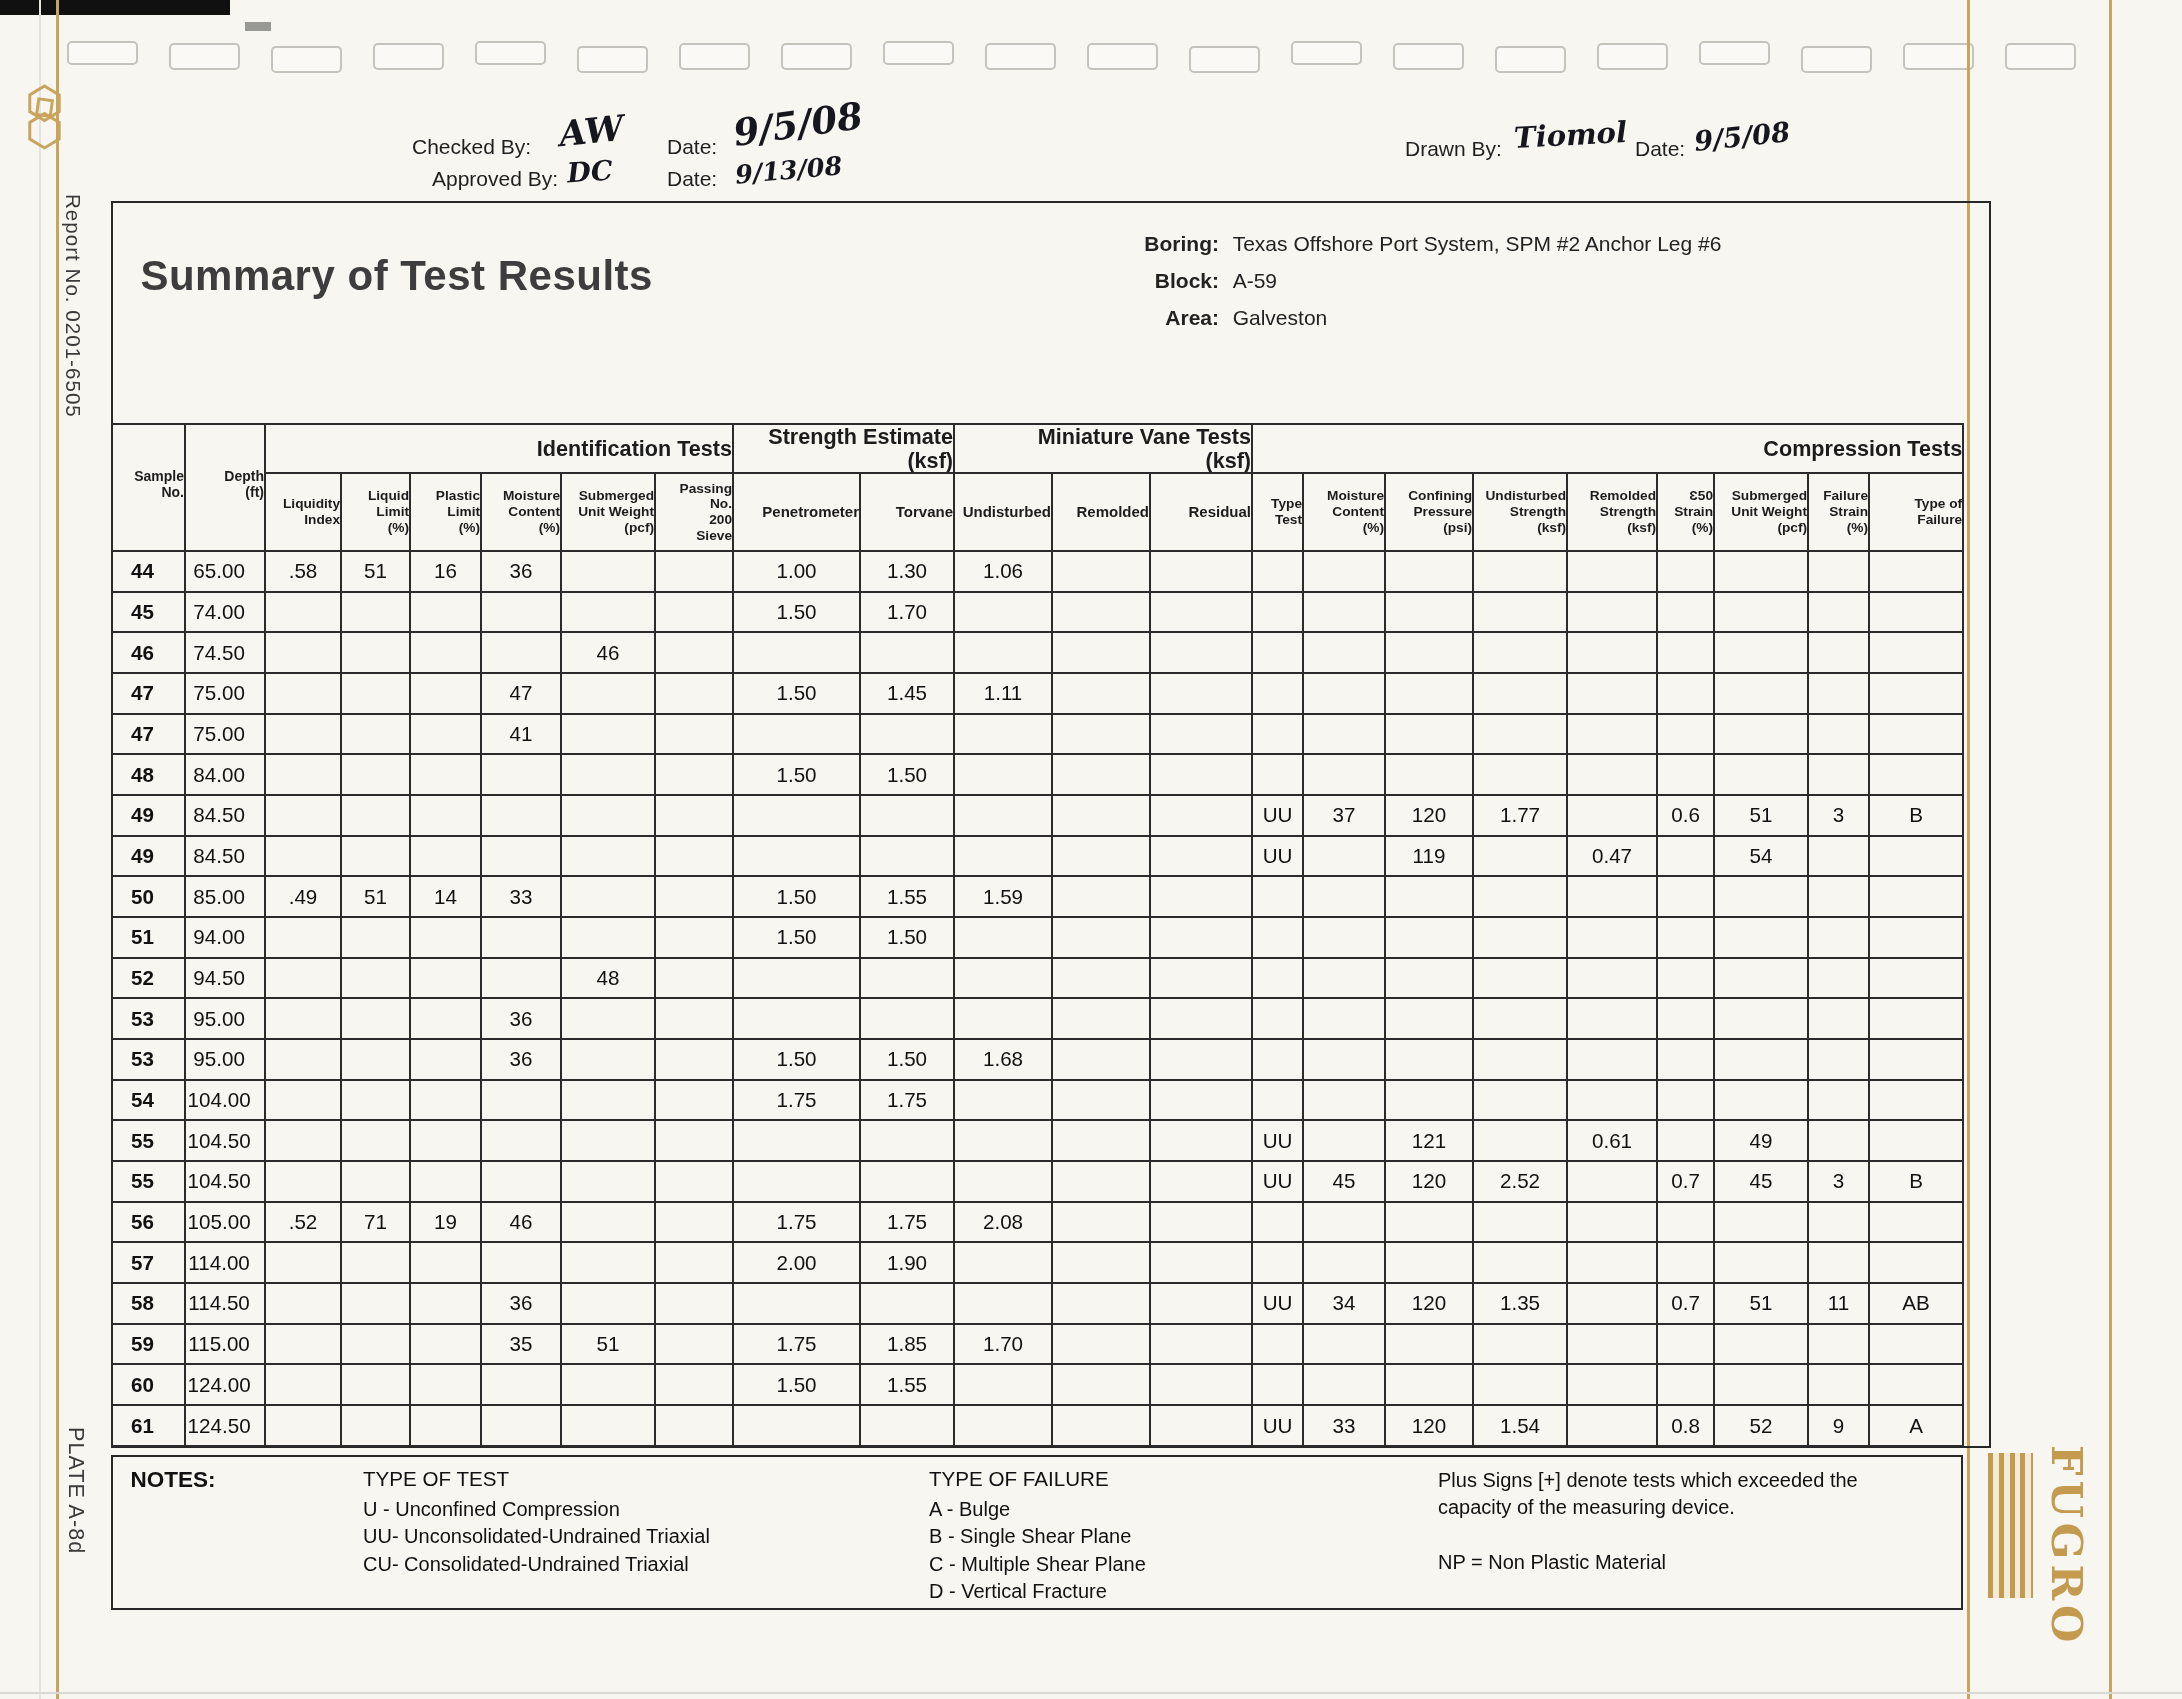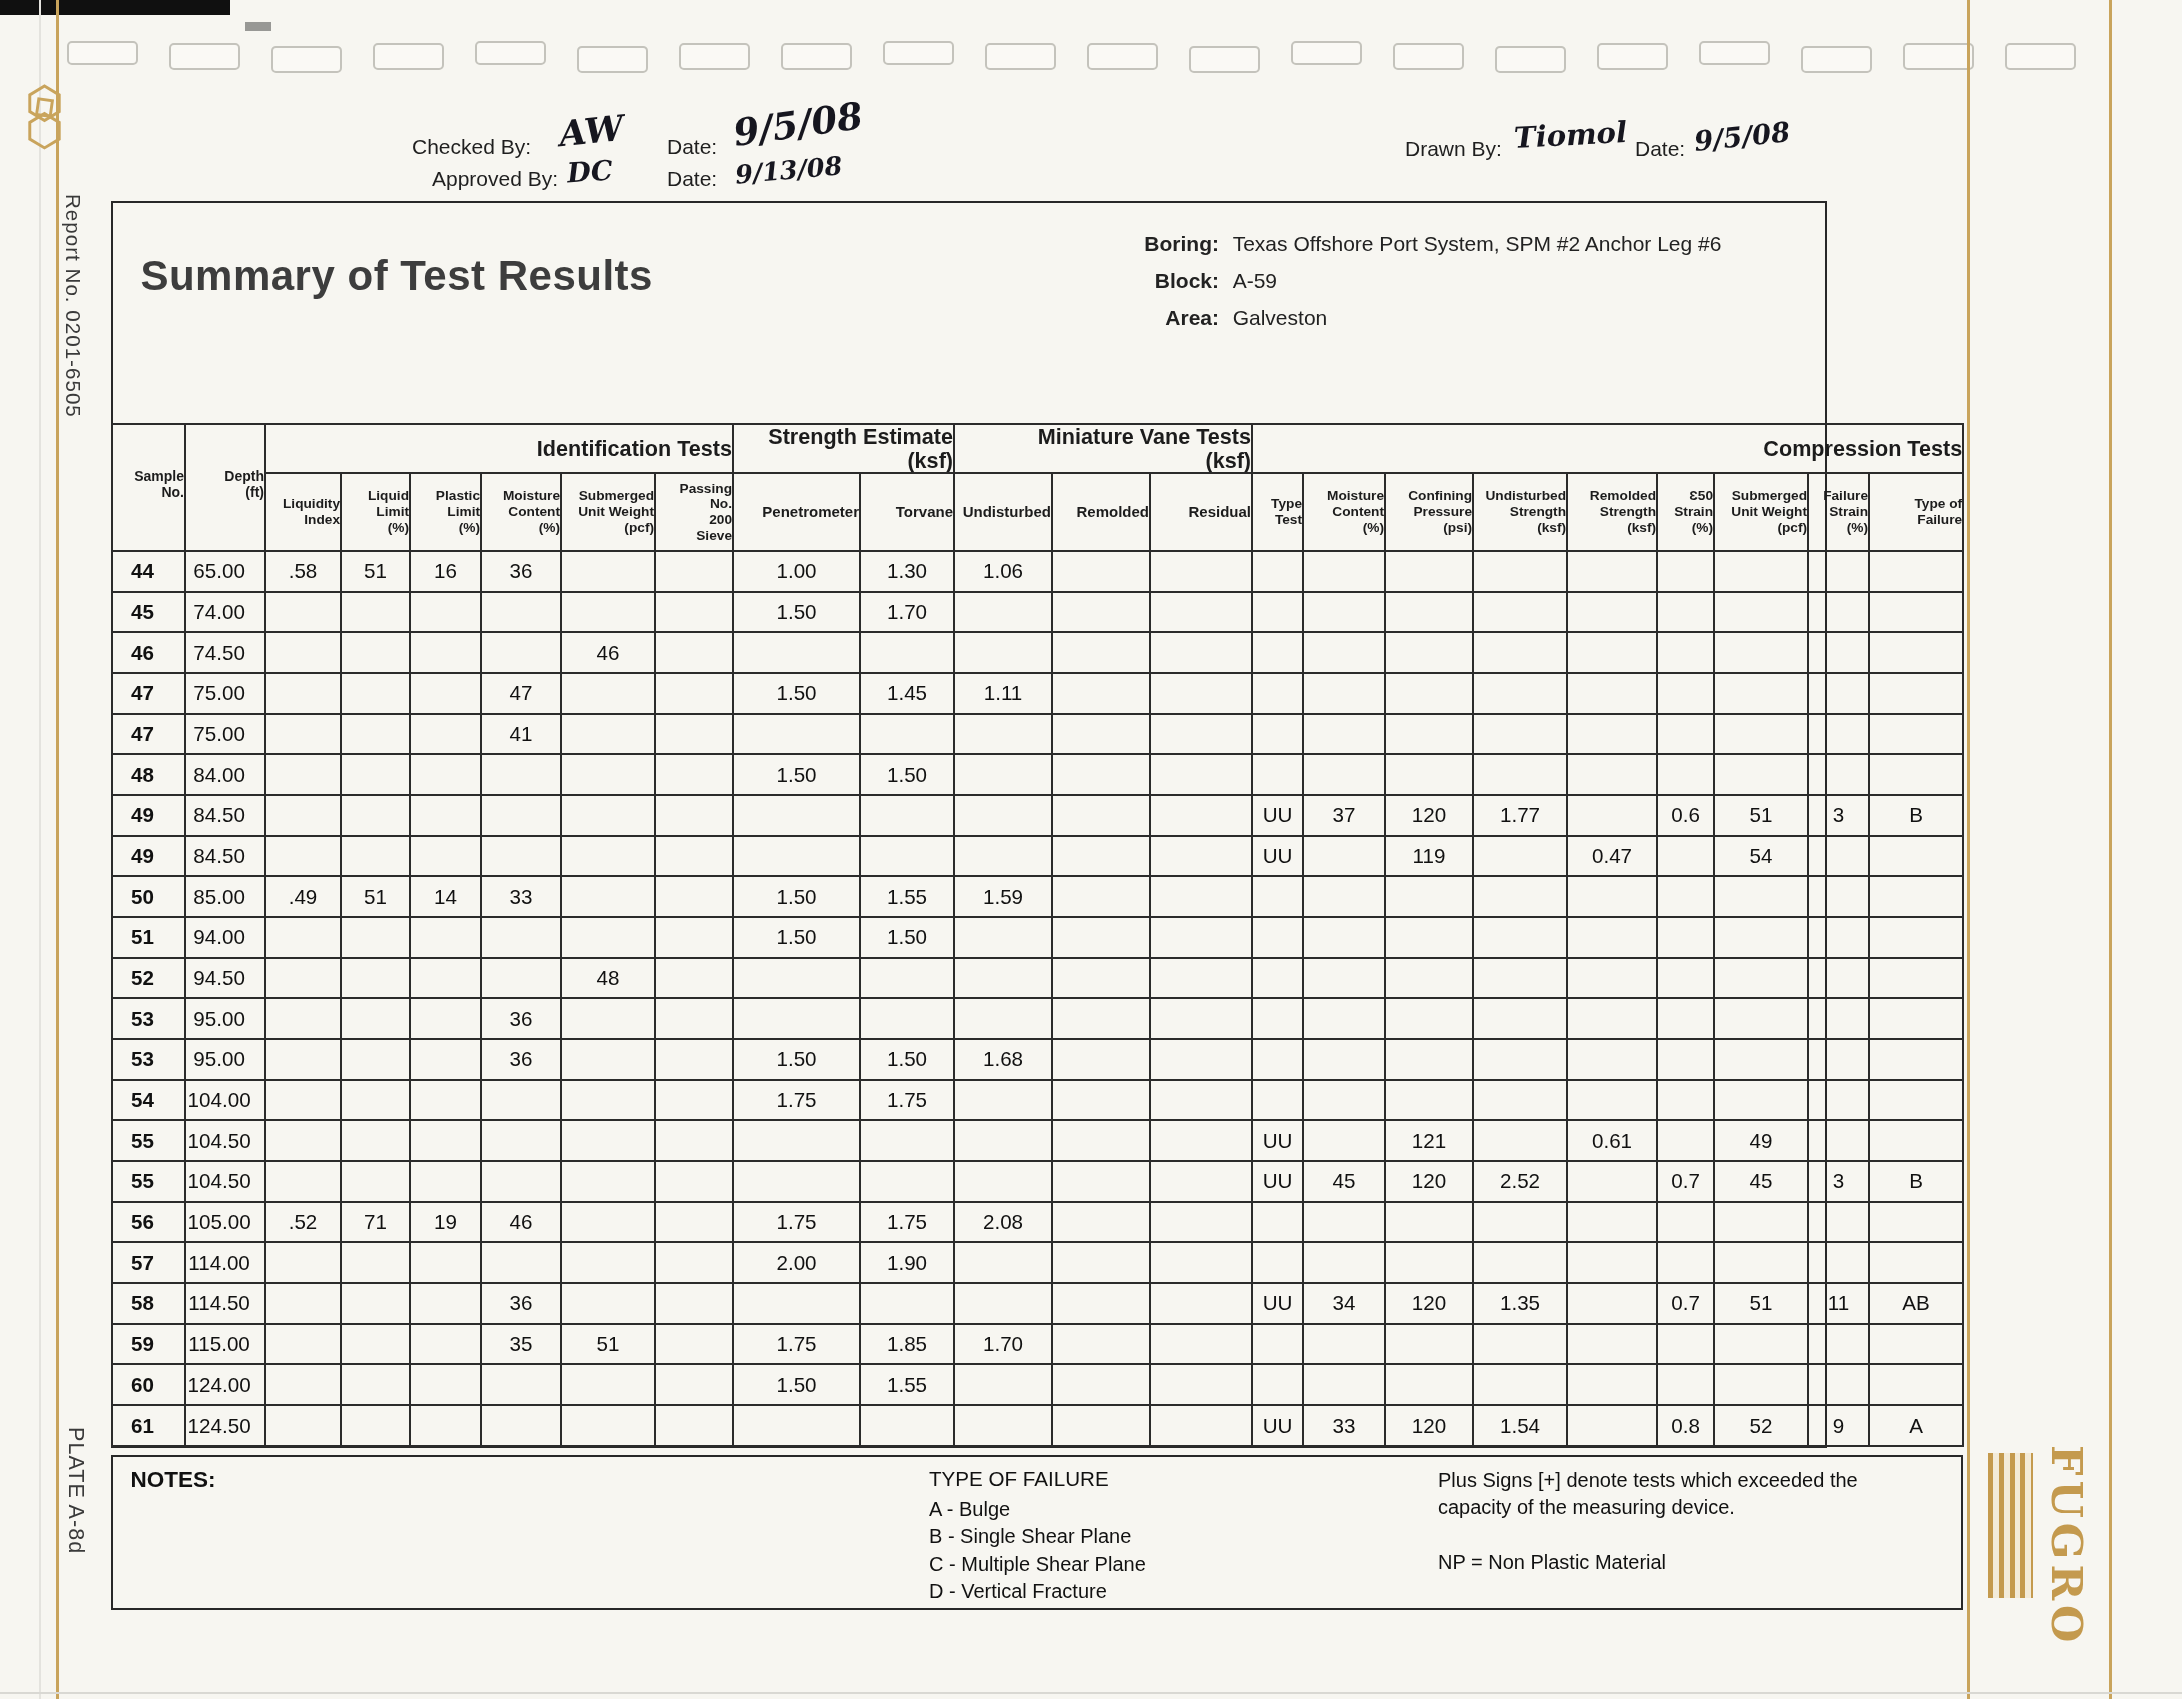--- a/index.html
+++ b/index.html
@@ -35,21 +35,21 @@
   .label { position:absolute; font-size:21px; color:#1f1f1f; }
   .hand  { position:absolute; font-family:"DejaVu Serif", serif; font-style:italic; font-weight:700; color:#16161f; }
   .hand-checked  { left:559px;  top:110px; font-size:35px; transform:rotate(-6deg); }
   .hand-cdate    { left:733px;  top:102px; font-size:37px; transform:rotate(-8deg); }
   .hand-approved { left:567px;  top:155px; font-size:27.4px; transform:rotate(-4deg); }
   .hand-adate    { left:735px;  top:155px; font-size:25.5px; transform:rotate(-5deg); }
   .hand-drawn    { left:1514px; top:118px; font-size:29px; transform:rotate(-3deg); }
   .hand-ddate    { left:1694px; top:120px; font-size:27.4px; transform:rotate(-6deg); }
 
   
-  .main-box { position:absolute; left:111px; top:201px; width:1716px; height:1247px; border:2.9px solid #282828; }
+  .main-box { position:absolute; left:111px; top:201px; width:1880px; height:1247px; border:2.9px solid #282828; }
   .page-title { position:absolute; left:27.4px; top:49px; font-size:42px; font-weight:700; color:#3d3d3d; letter-spacing:0.5px; }
   .job-info { position:absolute; left:988px; top:29px; font-size:21px; line-height:24.5px; }
   .job-row { display:flex; margin-bottom:12.7px; }
   .job-label { font-weight:700; width:118px; text-align:right; margin-right:13.7px; flex:none; }
   .job-value { white-space:nowrap; }
   .job-extra { margin-left:162px; white-space:nowrap; }
 
   
   .results-table { position:absolute; left:111px; top:423px; width:1852px; height:1024px;
                    border-collapse:collapse; table-layout:fixed; }
@@ -779,20 +779,26 @@
         <td>0.8</td>
         <td>52</td>
         <td>9</td>
         <td>A</td>
       </tr>
     </tbody>
 </table>
 
 <div class="notes-box">
   <div class="notes-heading">NOTES:</div>
+  <div class="nt-col1">
+    <div class="notes-title">TYPE OF TEST</div>
+    <div class="nt-item">U  - Unconfined Compression</div>
+    <div class="nt-item">UU- Unconsolidated-Undrained Triaxial</div>
+    <div class="nt-item">CU- Consolidated-Undrained Triaxial</div>
+  </div>
   <div class="nt-col2">
     <div class="notes-title">TYPE OF FAILURE</div>
     <div class="nt-item">A - Bulge</div>
     <div class="nt-item">B - Single Shear Plane</div>
     <div class="nt-item">C - Multiple Shear Plane</div>
     <div class="nt-item">D - Vertical Fracture</div>
   </div>
   <div class="nt-col3">
     <div class="plus-note">Plus Signs [+] denote tests which exceeded the
 capacity of the measuring device.</div>

